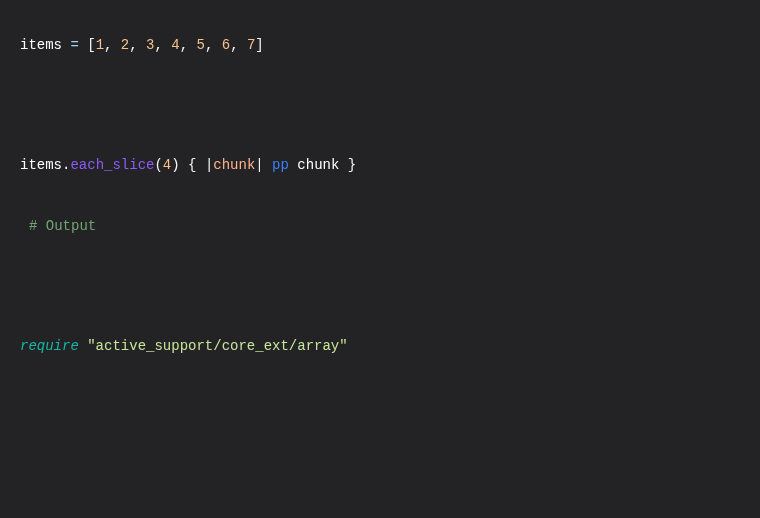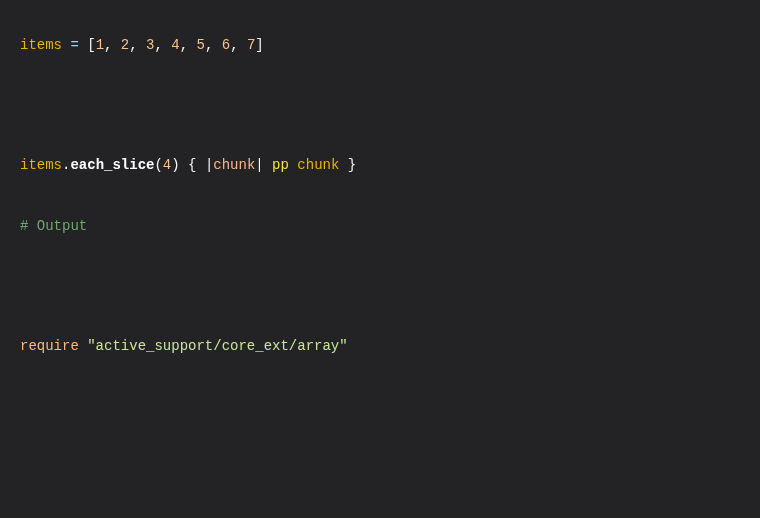--- a/index.html
+++ b/index.html
@@ -25,32 +25,32 @@
       display: block;
       margin-bottom: 18.2px;
     }
     .line.blank {
       margin-bottom: 18.2px;
       height: 21px;
     }
     .line:last-child {
       margin-bottom: 0;
     }
-    .ident { color: #eab308; }
+    .ident { color: #ffffff; }
     .op { color: #99d2f2; }
     .punct { color: #f5f5f5; }
     .num { color: #f7c28c; }
     .dot { color: #f5f5f5; }
-    .method { color: #ffffff; font-weight: bold; }
-    .call { color: #fde047; }
+    .method { color: #8b5cf6; }
+    .call { color: #3b82f6; }
     .brace { color: #f5f5f5; }
     .pipe { color: #f5f5f5; }
     .param { color: #ffb38c; }
-    .comment { color: #70a56f; }
-    .keyword { color: #fdba74; }
+    .comment { color: #70a56f; margin-left: 9px; }
+    .keyword { color: #14b8a6; font-style: italic; }
     .string { color: #c7e69a; }
   </style>
 </head>
 <body>
 
 <div class="code">
 <span class="line"><span class="ident">items</span> <span class="op">=</span> <span class="punct">[</span><span class="num">1</span><span class="punct">, </span><span class="num">2</span><span class="punct">, </span><span class="num">3</span><span class="punct">, </span><span class="num">4</span><span class="punct">, </span><span class="num">5</span><span class="punct">, </span><span class="num">6</span><span class="punct">, </span><span class="num">7</span><span class="punct">]</span></span>
 <span class="line blank"></span>
 <span class="line"><span class="ident">items</span><span class="dot">.</span><span class="method">each_slice</span><span class="punct">(</span><span class="num">4</span><span class="punct">)</span><span> </span><span class="brace">{ </span><span class="pipe">|</span><span class="param">chunk</span><span class="pipe">| </span><span class="call">pp</span><span> </span><span class="ident">chunk</span><span class="brace"> }</span></span>
 <span class="line"><span class="comment"># Output</span></span>

